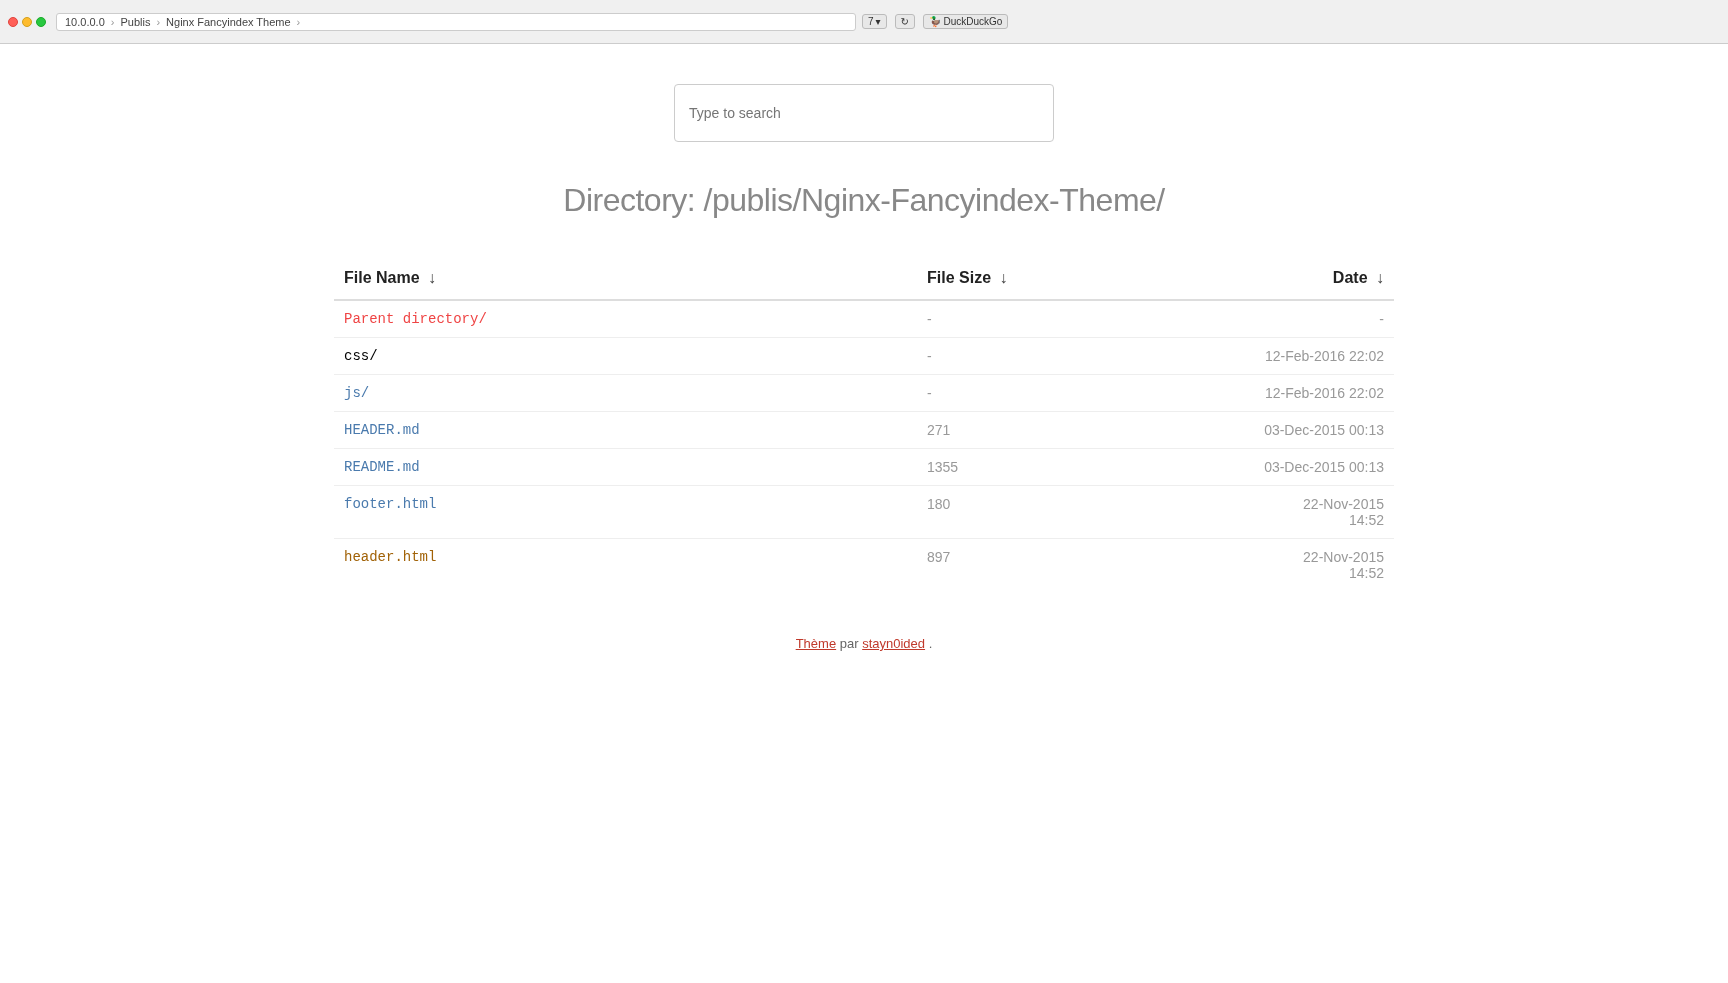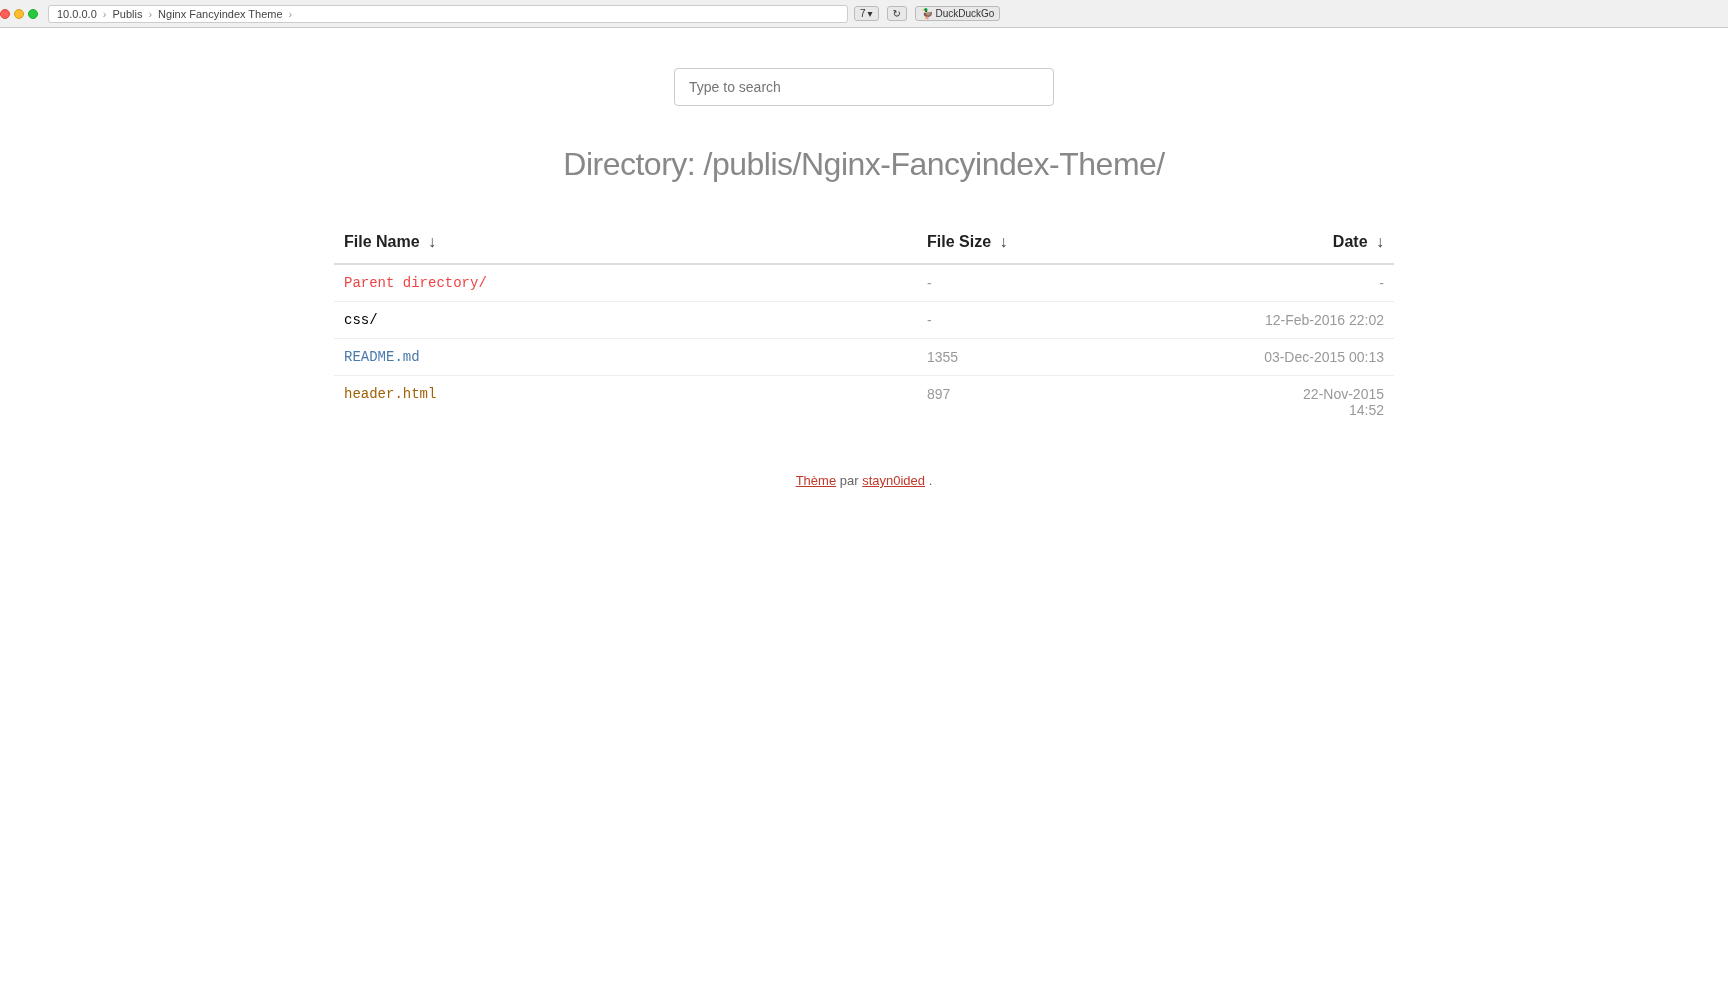--- a/index.html
+++ b/index.html
@@ -12,24 +12,24 @@
       font-family: -apple-system, BlinkMacSystemFont, 'Segoe UI', sans-serif;
       background: #ffffff;
       color: #333;
       font-size: 14px;
     }
 
     
     .browser-chrome {
       background: #f0f0f0;
       border-bottom: 1px solid #ccc;
-      height: 28px;
+      height: 44px;
       display: flex;
       align-items: center;
-      padding: 0 0;
+      padding: 0 8px;
       gap: 6px;
       font-size: 11px;
       color: #333;
     }
 
     .browser-traffic-lights {
       display: flex;
       gap: 4px;
       margin-right: 4px;
     }
@@ -90,21 +90,21 @@
     }
 
     .search-container {
       display: flex;
       justify-content: center;
       margin-bottom: 40px;
     }
 
     .search-input {
       width: 380px;
-      padding: 10px 14px;
+      padding: 20px 14px;
       border: 1px solid #ccc;
       border-radius: 4px;
       font-size: 14px;
       color: #999;
       outline: none;
       background: white;
     }
 
     .directory-title {
       text-align: center;
@@ -253,23 +253,39 @@
           <td class="name col-name"><a href="#" style="color: #ef4444; text-decoration: none;">Parent directory/</a></td>
           <td class="size col-size">-</td>
           <td class="date col-date" style="white-space: pre-line;">-</td>
         </tr>
         <tr>
           <td class="name col-name"><a href="#" style="color: #000000; text-decoration: none;">css/</a></td>
           <td class="size col-size">-</td>
           <td class="date col-date" style="white-space: pre-line;">12-Feb-2016 22:02</td>
         </tr>
         <tr>
+          <td class="name col-name"><a href="#" style="color: rgb(74, 122, 173); text-decoration: none;">js/</a></td>
+          <td class="size col-size">-</td>
+          <td class="date col-date" style="white-space: pre-line;">12-Feb-2016 22:02</td>
+        </tr>
+        <tr>
+          <td class="name col-name"><a href="#" style="color: rgb(74, 122, 173); text-decoration: none;">HEADER.md</a></td>
+          <td class="size col-size">271</td>
+          <td class="date col-date" style="white-space: pre-line;">03-Dec-2015 00:13</td>
+        </tr>
+        <tr>
           <td class="name col-name"><a href="#" style="color: rgb(74, 122, 173); text-decoration: none;">README.md</a></td>
           <td class="size col-size">1355</td>
           <td class="date col-date" style="white-space: pre-line;">03-Dec-2015 00:13</td>
+        </tr>
+        <tr>
+          <td class="name col-name"><a href="#" style="color: rgb(74, 122, 173); text-decoration: none;">footer.html</a></td>
+          <td class="size col-size">180</td>
+          <td class="date col-date" style="white-space: pre-line;">22-Nov-2015
+14:52</td>
         </tr>
         <tr>
           <td class="name col-name"><a href="#" style="color: #a16207; text-decoration: none;">header.html</a></td>
           <td class="size col-size">897</td>
           <td class="date col-date" style="white-space: pre-line;">22-Nov-2015
 14:52</td>
         </tr>
       </tbody>
   </table>
 

